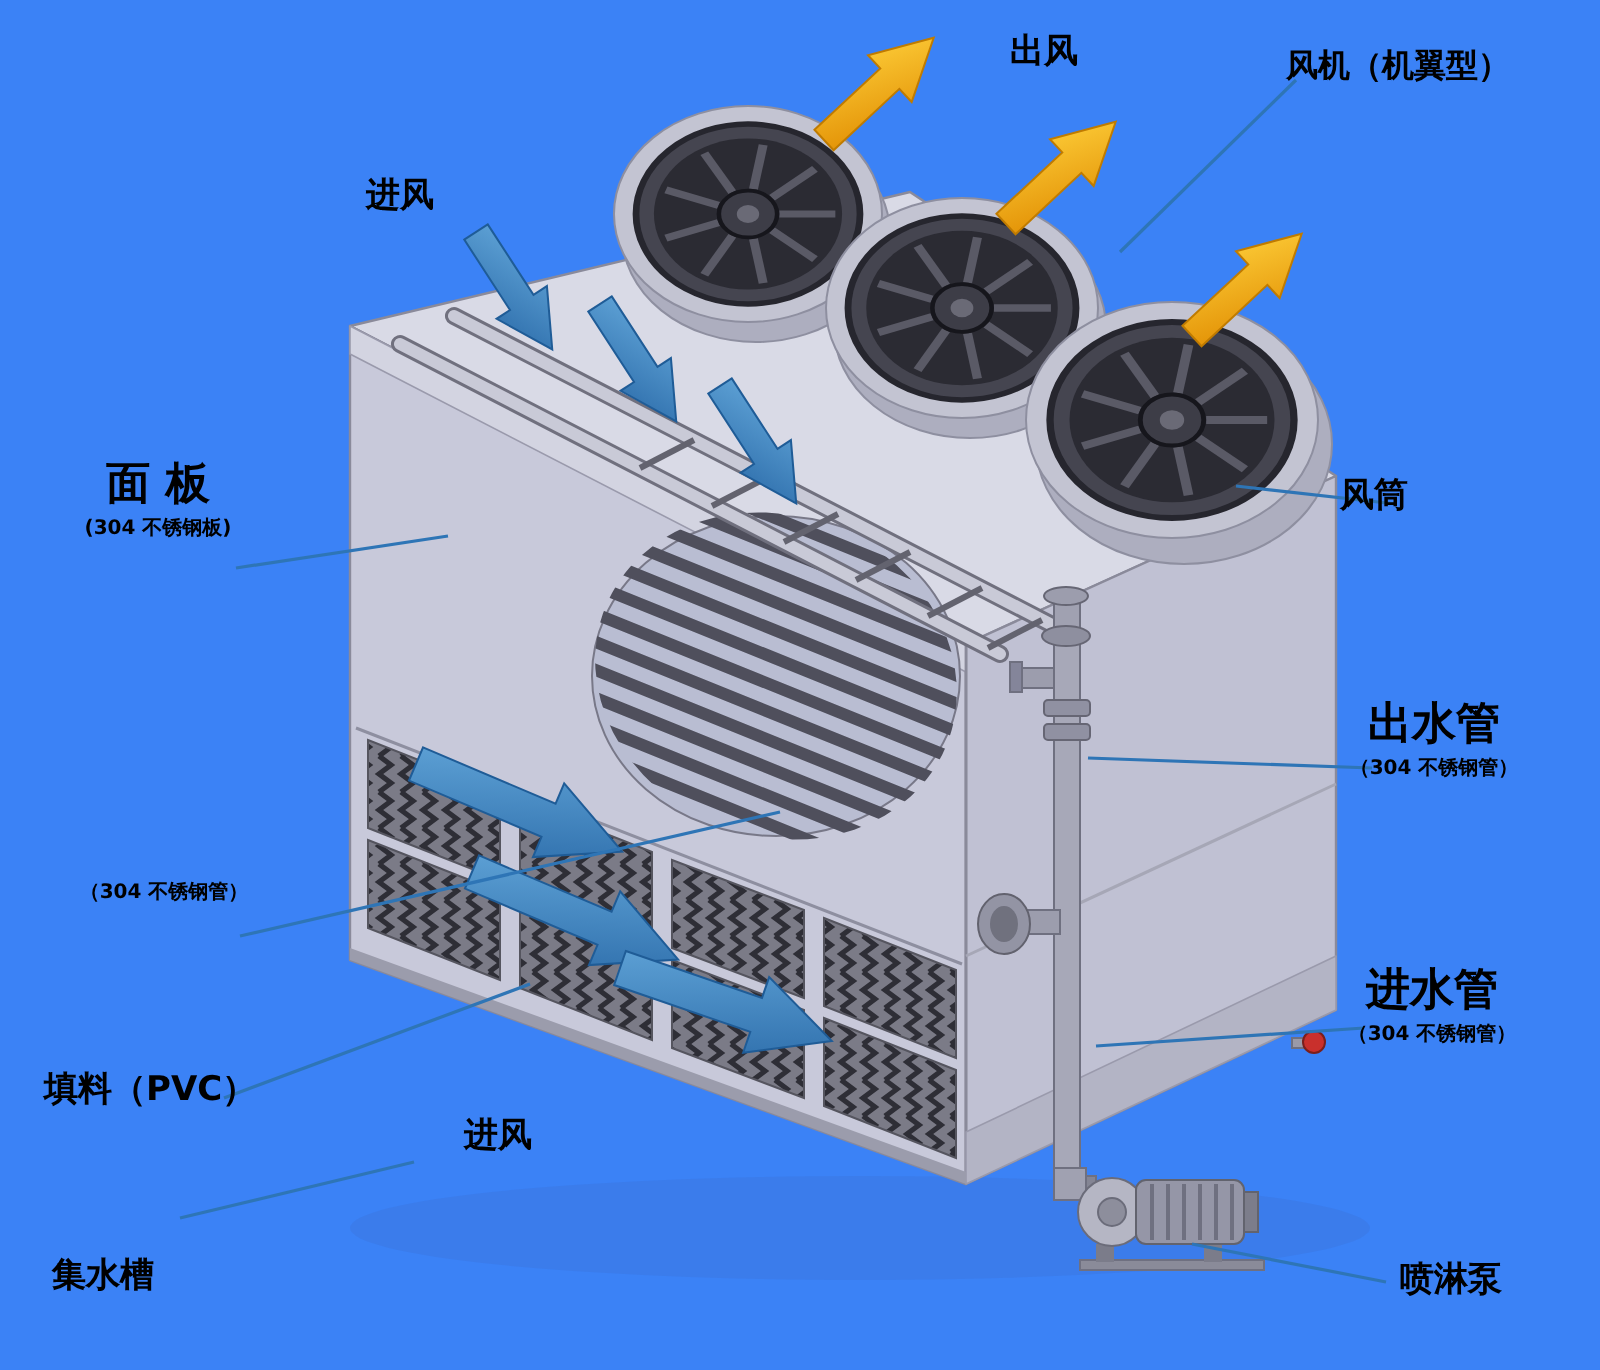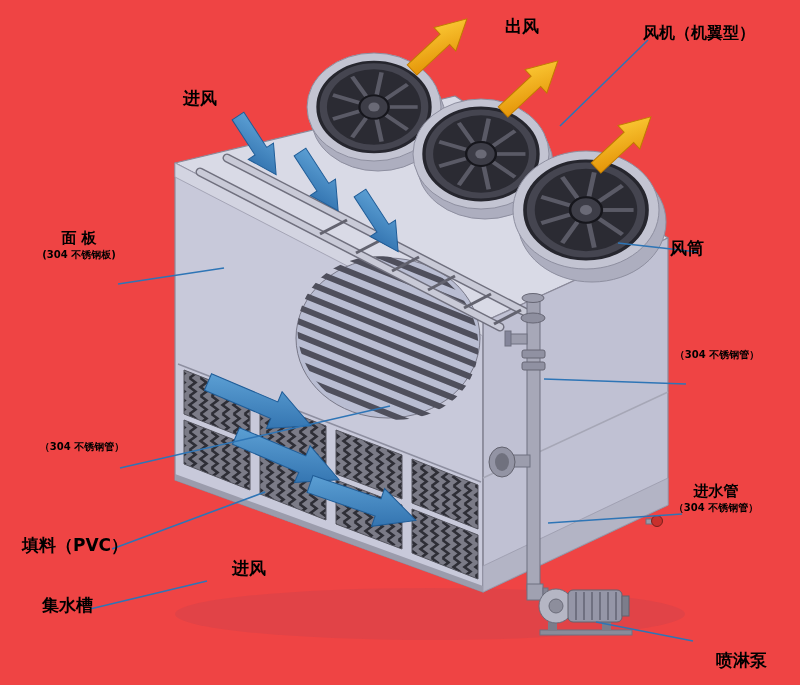--- a/index.html
+++ b/index.html
@@ -1,29 +1,29 @@
 <!DOCTYPE html>
 <html><head>
 <meta charset="utf-8">
 <style>
   html,body{margin:0;padding:0;background:#ffffff;}
   #stage{
-    position:relative;width:800px;height:685px;background:#ef4444;overflow:hidden;
+    position:relative;width:800px;height:685px;background:#3b82f6;overflow:hidden;
     font-family:"DejaVu Sans","Liberation Sans",sans-serif;
   }
   #art{position:absolute;left:0;top:0;}
   .lbl{
     position:absolute;font-weight:700;font-size:17px;color:#000;
     white-space:nowrap;line-height:1.25;z-index:5;
   }
   .lbl.small{font-size:16px;}
   .lbl-block{
     position:absolute;text-align:center;font-weight:700;color:#000;z-index:5;line-height:1.35;
   }
-  .lbl-block .l1{font-size:15px;white-space:nowrap;}
+  .lbl-block .l1{font-size:22px;white-space:nowrap;}
   .lbl-block .l2{font-size:10px;white-space:nowrap;}
 </style>
 </head>
 <body>
 
 <div id="stage">
 
 <svg id="art" width="800" height="685" viewBox="0 0 800 685">
   <defs>
     <linearGradient id="gy" x1="0" y1="1" x2="1" y2="0">
@@ -217,33 +217,34 @@
 <div class="lbl" style="left:183px;top:88px;">进风</div>
 
 <div class="lbl-block" style="left:10px;top:228px;width:138px;">
   <div class="l1">面 板</div>
   <div class="l2">(304 不锈钢板)</div>
 </div>
 
 <div class="lbl" style="left:670px;top:238px;">风筒</div>
 
 <div class="lbl-block" style="left:638px;top:348px;width:158px;">
+  <div class="l1">出水管</div>
   <div class="l2">（304 不锈钢管）</div>
 </div>
 
 <div class="lbl-block" style="left:8px;top:440px;width:148px;">
   <div class="l2">（304 不锈钢管）</div>
 </div>
 
 <div class="lbl-block" style="left:636px;top:481px;width:160px;">
   <div class="l1">进水管</div>
   <div class="l2">（304 不锈钢管）</div>
 </div>
 
 <div class="lbl" style="left:22px;top:535px;">填料（PVC）</div>
 
 <div class="lbl" style="left:232px;top:558px;">进风</div>
 
-<div class="lbl" style="left:26px;top:595px;margin-left:16px;">集水槽</div>
-
-<div class="lbl" style="left:716px;top:630px;margin-top:20px;">喷淋泵</div>
+<div class="lbl" style="left:26px;top:628px;">集水槽</div>
+
+<div class="lbl" style="left:700px;top:630px;">喷淋泵</div>
 
 </div>
 
 </body></html>

